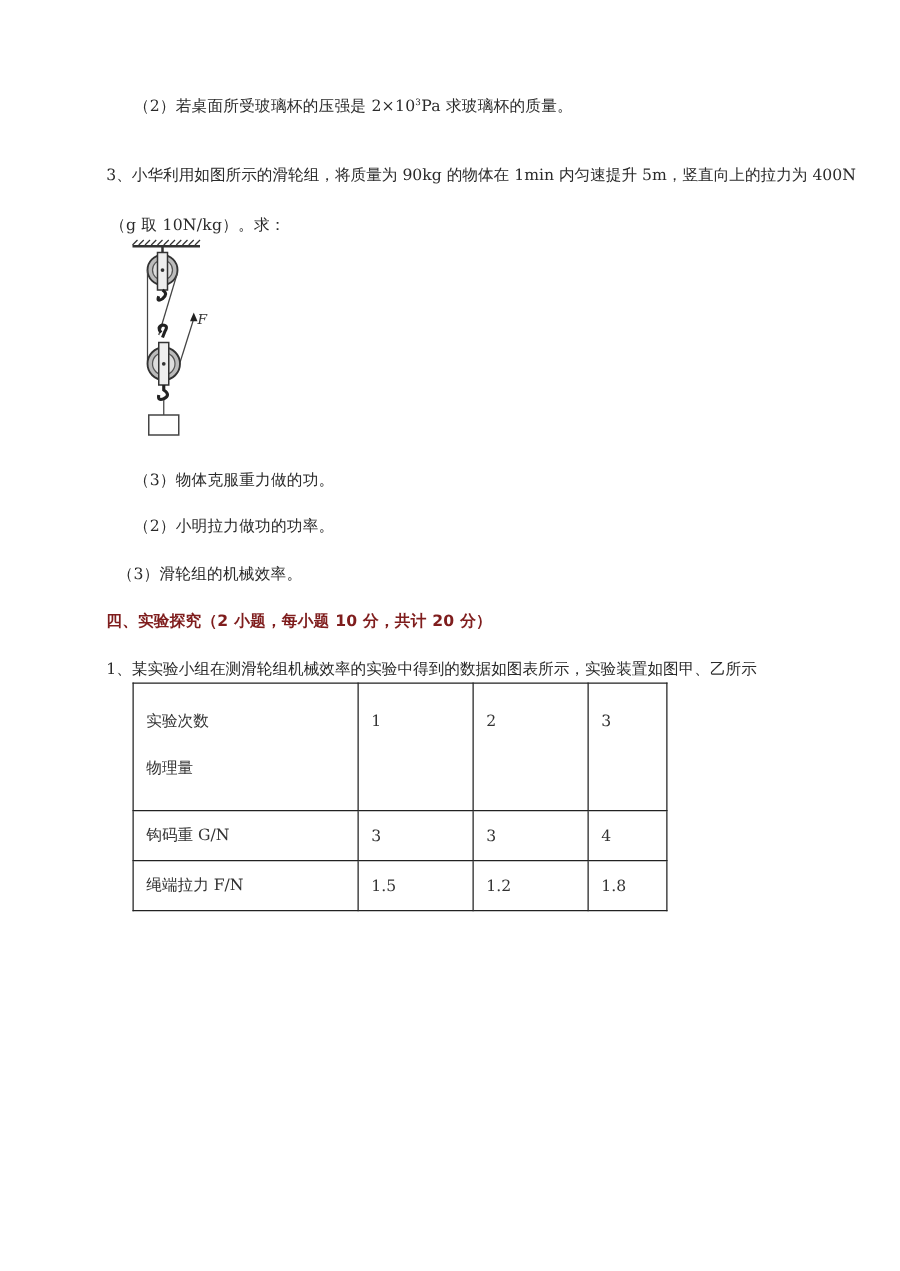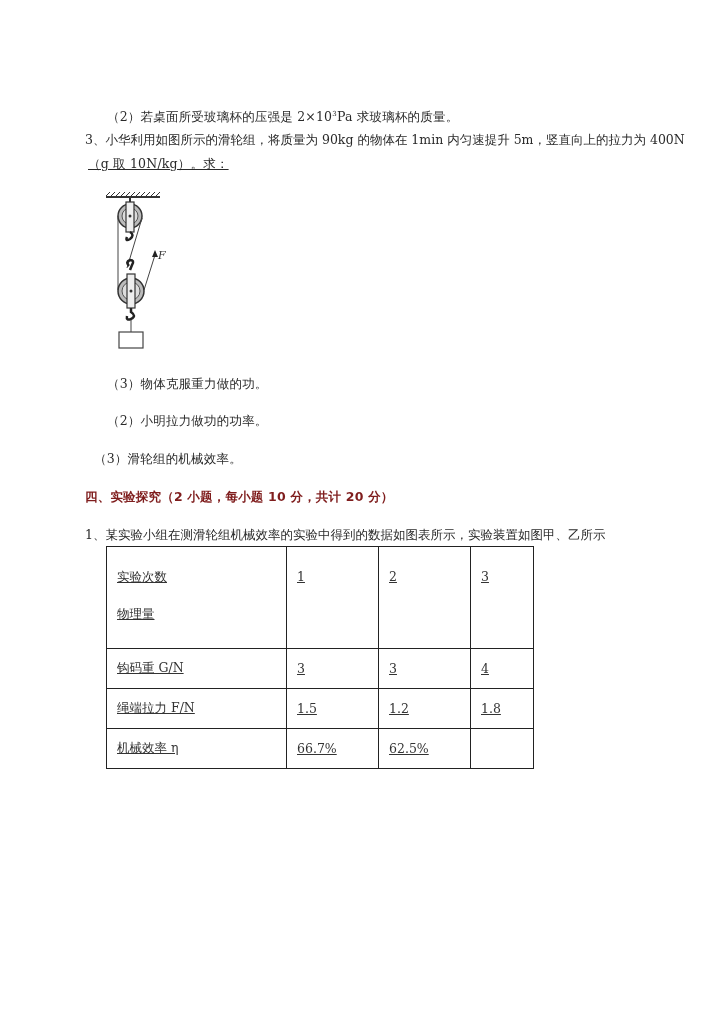--- a/index.html
+++ b/index.html
@@ -18,39 +18,38 @@
   table.data {
     position: absolute; left: 106px; top: 546px;
     border-collapse: collapse;
     font-size: 12.5px; color: #333;
   }
   table.data td {
     border: 1.3px solid #222;
     padding: 0 11px 0 10px;
     vertical-align: middle;
     height: 39px;
-    text-decoration: underline;
   }
   table.data tr.head td { height: 79px; vertical-align: top; padding-top: 22px; }
   .c0 { width: 158px; }
   .c1 { width: 70px; }
   .c2 { width: 70px; }
   .c3 { width: 41px; }
   .headline { line-height: 16px; }
   .headline + .headline { margin-top: 21px; }
 </style>
 </head>
 <body>
 
-<div class="line" style="left:107px; top:106px;">
+<div class="line" style="left:107px; top:74px;">
   <span>（2）若桌面所受玻璃杯的压强是 2×10</span><sup>3</sup><span>Pa 求玻璃杯的质量。</span>
 </div>
 
 <div class="line" style="left:85px; top:132px; letter-spacing:0;">3、小华利用如图所示的滑轮组，将质量为 90kg 的物体在 1min 内匀速提升 5m，竖直向上的拉力为 400N</div>
-<div class="line" style="left:88px; top:156px;text-decoration:underline;">（g 取 10N/kg）。求：</div>
+<div class="line" style="left:88px; top:172px;">（g 取 10N/kg）。求：</div>
 
 <div class="figure">
   <svg width="80" height="165" viewBox="0 0 80 165">
 
     <line x1="6" y1="7" x2="60" y2="7" stroke="#333" stroke-width="2"></line>
     <g stroke="#333" stroke-width="1">
       <line x1="6" y1="6" x2="10" y2="2"></line>
         <line x1="11" y1="6" x2="15" y2="2"></line>
       <line x1="16" y1="6" x2="20" y2="2"></line>
         <line x1="21" y1="6" x2="25" y2="2"></line>
@@ -116,20 +115,14 @@
     <td class="c1">3</td>
     <td class="c2">3</td>
     <td class="c3">4</td>
   </tr>
   <tr>
     <td class="c0">绳端拉力 F/N</td>
     <td class="c1">1.5</td>
     <td class="c2">1.2</td>
     <td class="c3">1.8</td>
   </tr>
-  <tr>
-    <td class="c0">机械效率 η</td>
-    <td class="c1">66.7%</td>
-    <td class="c2">62.5%</td>
-    <td class="c3"></td>
-  </tr>
 </tbody>
   </table>
 
 </body></html>

